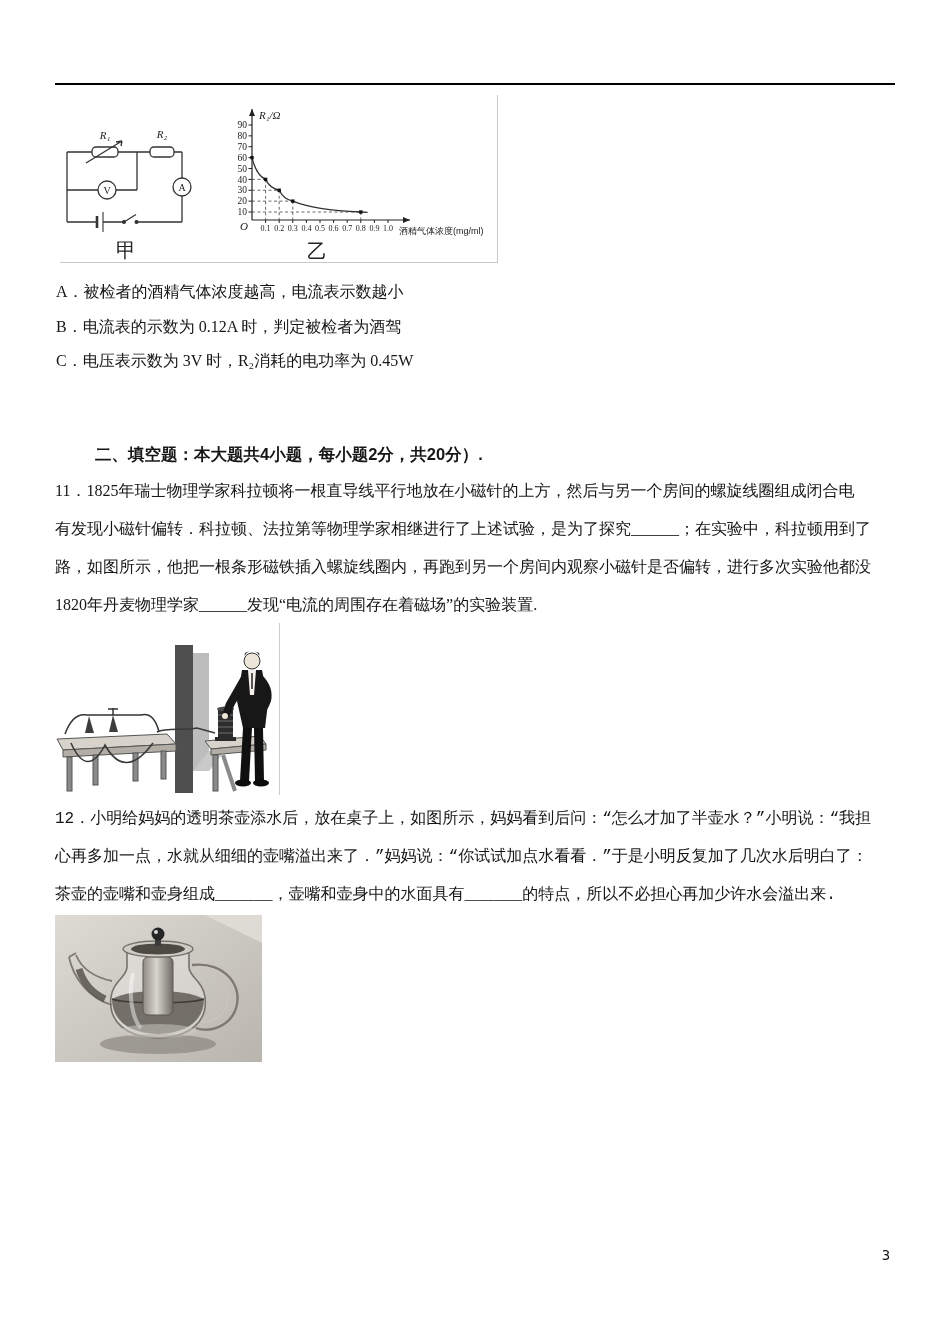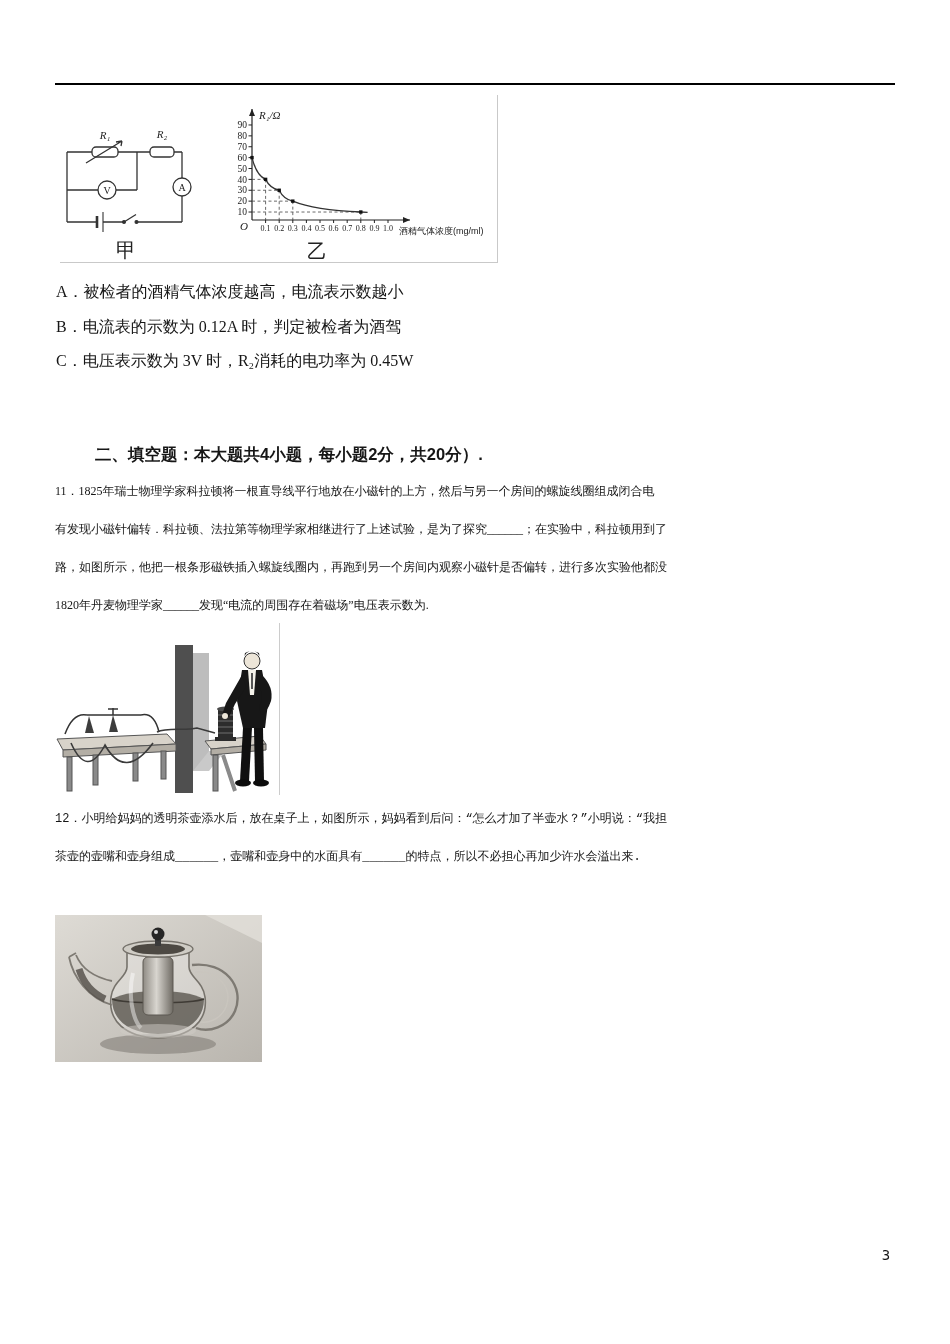--- a/index.html
+++ b/index.html
@@ -5,21 +5,21 @@
   html,body{margin:0;padding:0;background:#ffffff;}
   .page{position:relative;width:950px;height:1344px;background:#ffffff;overflow:hidden;
         font-family:"Liberation Serif","DejaVu Serif",serif;color:#161616;}
   .top-rule{position:absolute;left:55px;top:83px;width:840px;height:2px;background:#000;}
   .fig1-wrap{position:absolute;left:60px;top:95px;width:437px;height:167px;
              border-right:1px solid #c9c9c9;border-bottom:1px solid #c9c9c9;}
   .opts{position:absolute;left:56px;top:275px;width:860px;}
   .opt{height:34.5px;line-height:34.5px;font-size:16px;white-space:pre;}
   .sec-header{position:absolute;left:55px;top:444px;font-size:16.5px;font-weight:bold;
               font-family:"Liberation Sans","DejaVu Sans",sans-serif;white-space:pre;margin-left:40px;}
-  .para{position:absolute;left:55px;width:860px;font-size:12px;}
+  .para{position:absolute;left:55px;width:860px;font-size:16px;}
   .para .ln{height:38px;line-height:38px;white-space:pre;}
   .q11-para{top:472px;}
   .q12-para{top:800px;font-family:Liberation Mono, monospace;}
   .q13-para{top:1093px;}
   .q11-fig{position:absolute;left:55px;top:623px;width:224px;height:172px;border-right:1px solid #cccccc;}
   .q12-fig{position:absolute;left:55px;top:915px;width:207px;height:147px;}
   .page-num{position:absolute;left:874px;top:1247px;width:24px;text-align:center;font-size:14px;
             font-family:"DejaVu Sans Mono",monospace;}
   svg text{font-family:"Liberation Serif","DejaVu Serif",serif;}
   .svg-cjk{font-family:"Liberation Sans","DejaVu Sans",sans-serif;}
@@ -142,21 +142,21 @@
     <div class="opt">B．电流表的示数为 0.12A 时，判定被检者为酒驾</div>
     <div class="opt">C．电压表示数为 3V 时，R₂消耗的电功率为 0.45W</div>
   </div>
 
   <div class="sec-header">二、填空题：本大题共4小题，每小题2分，共20分）.</div>
 
   <div class="para q11-para">
     <div class="ln">11．1825年瑞士物理学家科拉顿将一根直导线平行地放在小磁针的上方，然后与另一个房间的螺旋线圈组成闭合电</div>
     <div class="ln">有发现小磁针偏转．科拉顿、法拉第等物理学家相继进行了上述试验，是为了探究______；在实验中，科拉顿用到了</div>
     <div class="ln">路，如图所示，他把一根条形磁铁插入螺旋线圈内，再跑到另一个房间内观察小磁针是否偏转，进行多次实验他都没</div>
-    <div class="ln">1820年丹麦物理学家______发现“电流的周围存在着磁场”电压表示数为.</div>
+    <div class="ln">1820年丹麦物理学家______发现“电流的周围存在着磁场”的实验装置.</div>
   </div>
 
   <div class="q11-fig">
     <svg width="224" height="172" viewBox="0 0 224 172">
 
       <g>
         <rect x="120" y="22" width="18" height="148" fill="#4f4f4f"></rect>
         <rect x="138" y="30" width="16" height="118" fill="#bdbdbd"></rect>
         <path d="M138,148 L154,148 L170,128 L154,128 Z" fill="#c9c9c9"></path>
       </g>
@@ -213,20 +213,21 @@
         <polygon points="188,105 197,105 194,158 185,158" fill="#101010"></polygon>
         <polygon points="199,105 208,105 209,158 200,158" fill="#101010"></polygon>
         <ellipse cx="188" cy="160" rx="8" ry="3.4" fill="#0c0c0c"></ellipse>
         <ellipse cx="206" cy="160" rx="8" ry="3.4" fill="#0c0c0c"></ellipse>
       </g>
     </svg>
   </div>
 
   <div class="para q12-para">
     <div class="ln">12．小明给妈妈的透明茶壶添水后，放在桌子上，如图所示，妈妈看到后问：“怎么才加了半壶水？”小明说：“我担</div>
+    <div class="ln">心再多加一点，水就从细细的壶嘴溢出来了．”妈妈说：“你试试加点水看看．”于是小明反复加了几次水后明白了：</div>
     <div class="ln">茶壶的壶嘴和壶身组成______，壶嘴和壶身中的水面具有______的特点，所以不必担心再加少许水会溢出来.</div>
   </div>
 
   <div class="q12-fig">
     <svg width="207" height="147" viewBox="0 0 207 147">
       <defs>
         <linearGradient id="bgGrad" x1="0" y1="0" x2="1" y2="1">
           <stop offset="0" stop-color="#dedbd5"></stop>
             <stop offset="1" stop-color="#b9b5ae"></stop>
         </linearGradient>

